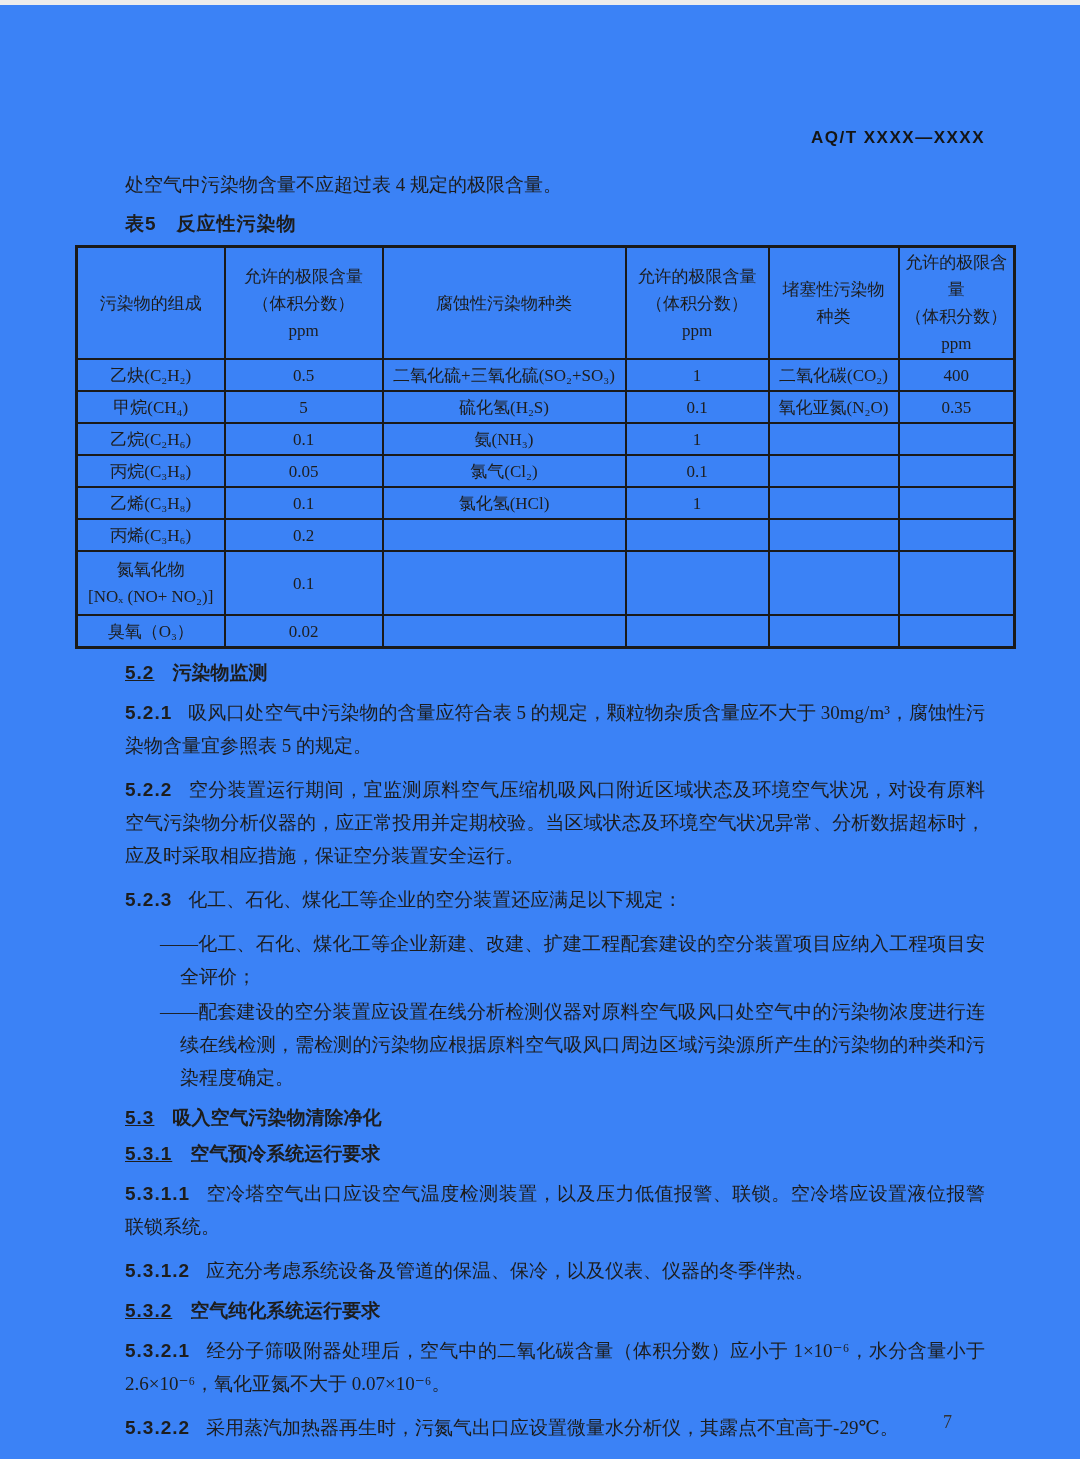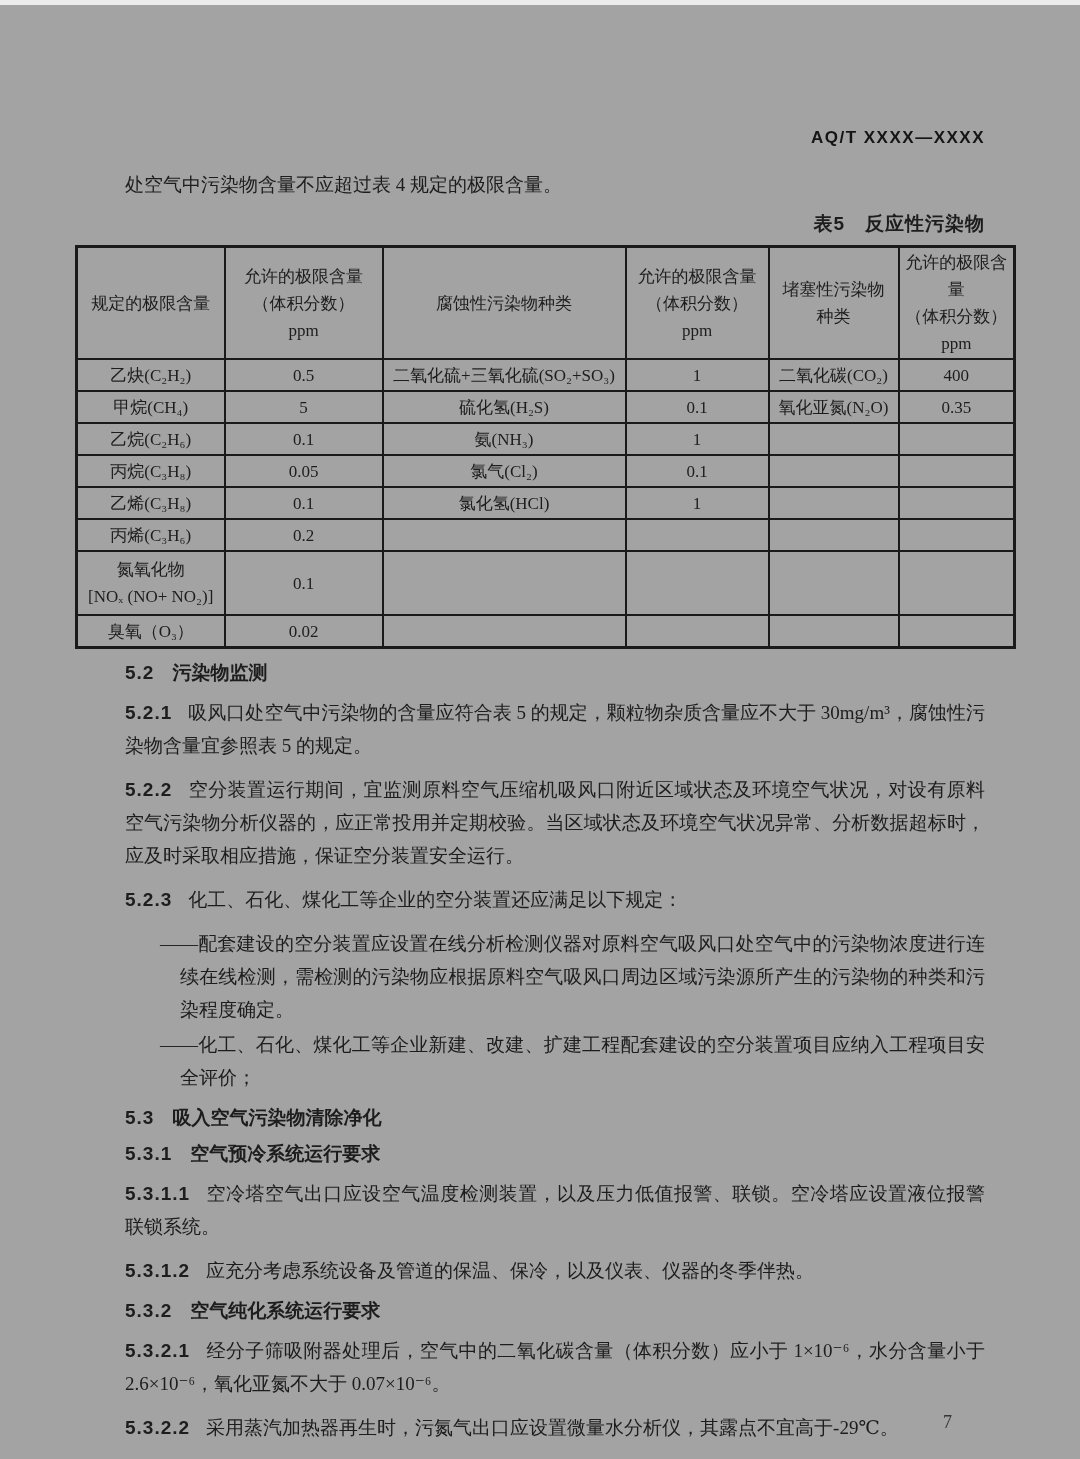--- a/index.html
+++ b/index.html
@@ -1,32 +1,32 @@
 <!DOCTYPE html>
 <html lang="zh"><head>
 <meta charset="utf-8">
 <style>
   html,body{margin:0;padding:0;background:#f2f2f2;}
   .page{
     position:relative;width:1080px;height:1459px;margin:0 auto;
-    background:#a3a3a3;overflow:hidden;color:#1d1d1d;
+    background:#3b82f6;overflow:hidden;color:#1d1d1d;
     font-family:"Liberation Serif","DejaVu Serif",serif;
   }
   .page::before{content:"";position:absolute;top:0;left:0;width:100%;height:5px;background:#ececec;}
   .content{position:absolute;left:125px;top:0;width:860px;}
 
   .doc-code{
     margin-top:128px;text-align:right;
     font-family:"Liberation Sans","DejaVu Sans",sans-serif;
     font-weight:bold;font-size:17px;letter-spacing:1.5px;color:#151515;
   }
   .intro{margin:20px 0 0 0;font-size:19px;line-height:33px;}
 
   .tbl-title{
-    margin-top:10px;text-align:right;font-weight:bold;font-size:19px;
+    margin-top:10px;text-align:left;font-weight:bold;font-size:19px;
     font-family:"Liberation Sans","DejaVu Sans",sans-serif;letter-spacing:1px;
   }
 
   table.tbl{
     margin-top:8px;margin-left:-50px;width:938px;
     border-collapse:collapse;table-layout:fixed;
     border:3px solid #1a1a1a;
   }
   .tbl th,.tbl td{
     border:2px solid #1a1a1a;text-align:center;vertical-align:middle;
@@ -34,21 +34,21 @@
     white-space:pre-line;padding:1px 4px;overflow:hidden;
   }
   .tbl thead th{height:84px;}
   .tbl tbody td{height:28px;}
   .tbl tbody tr.tall td{height:60px;}
 
   .sec-h2,.sec-h3{
     margin:12px 0 4px 0;font-size:19px;font-weight:bold;line-height:24px;
     font-family:"Liberation Sans","DejaVu Sans",sans-serif;
   }
-  .sec-h2 .num,.sec-h3 .num{margin-right:18px;letter-spacing:1px;}
+  .sec-h2 .num,.sec-h3 .num{margin-right:18px;letter-spacing:1px;text-decoration:underline;}
 
   p.clause{margin:11px 0;font-size:19px;line-height:33px;text-align:justify;}
   p.clause .num{
     font-family:"Liberation Sans","DejaVu Sans",sans-serif;
     font-weight:bold;letter-spacing:1px;margin-right:16px;
   }
   p.dash{
     margin:2px 0 2px 55px;text-indent:-20px;
     font-size:19px;line-height:33px;text-align:justify;
   }
@@ -74,21 +74,21 @@
       <colgroup>
         <col style="width:148px">
           <col style="width:158px">
           <col style="width:243px">
         <col style="width:143px">
           <col style="width:130px">
           <col style="width:116px">
       </colgroup>
       <thead>
         <tr>
-          <th>规定的极限含量</th>
+          <th>污染物的组成</th>
           <th>允许的极限含量
 （体积分数）
 ppm</th>
           <th>腐蚀性污染物种类</th>
           <th>允许的极限含量
 （体积分数）
 ppm</th>
           <th>堵塞性污染物
 种类</th>
           <th>允许的极限含量
@@ -174,22 +174,22 @@
     </p>
 
     <p class="clause">
       <span class="num">5.2.2</span><span>空分装置运行期间，宜监测原料空气压缩机吸风口附近区域状态及环境空气状况，对设有原料空气污染物分析仪器的，应正常投用并定期校验。当区域状态及环境空气状况异常、分析数据超标时，应及时采取相应措施，保证空分装置安全运行。</span>
     </p>
 
     <p class="clause">
       <span class="num">5.2.3</span><span>化工、石化、煤化工等企业的空分装置还应满足以下规定：</span>
     </p>
 
+    <p class="dash">——化工、石化、煤化工等企业新建、改建、扩建工程配套建设的空分装置项目应纳入工程项目安全评价；</p>
     <p class="dash">——配套建设的空分装置应设置在线分析检测仪器对原料空气吸风口处空气中的污染物浓度进行连续在线检测，需检测的污染物应根据原料空气吸风口周边区域污染源所产生的污染物的种类和污染程度确定。</p>
-    <p class="dash">——化工、石化、煤化工等企业新建、改建、扩建工程配套建设的空分装置项目应纳入工程项目安全评价；</p>
 
     <div class="sec-h2">
       <span class="num">5.3</span><span>吸入空气污染物清除净化</span>
     </div>
 
     <div class="sec-h3">
       <span class="num">5.3.1</span><span>空气预冷系统运行要求</span>
     </div>
 
     <p class="clause">

